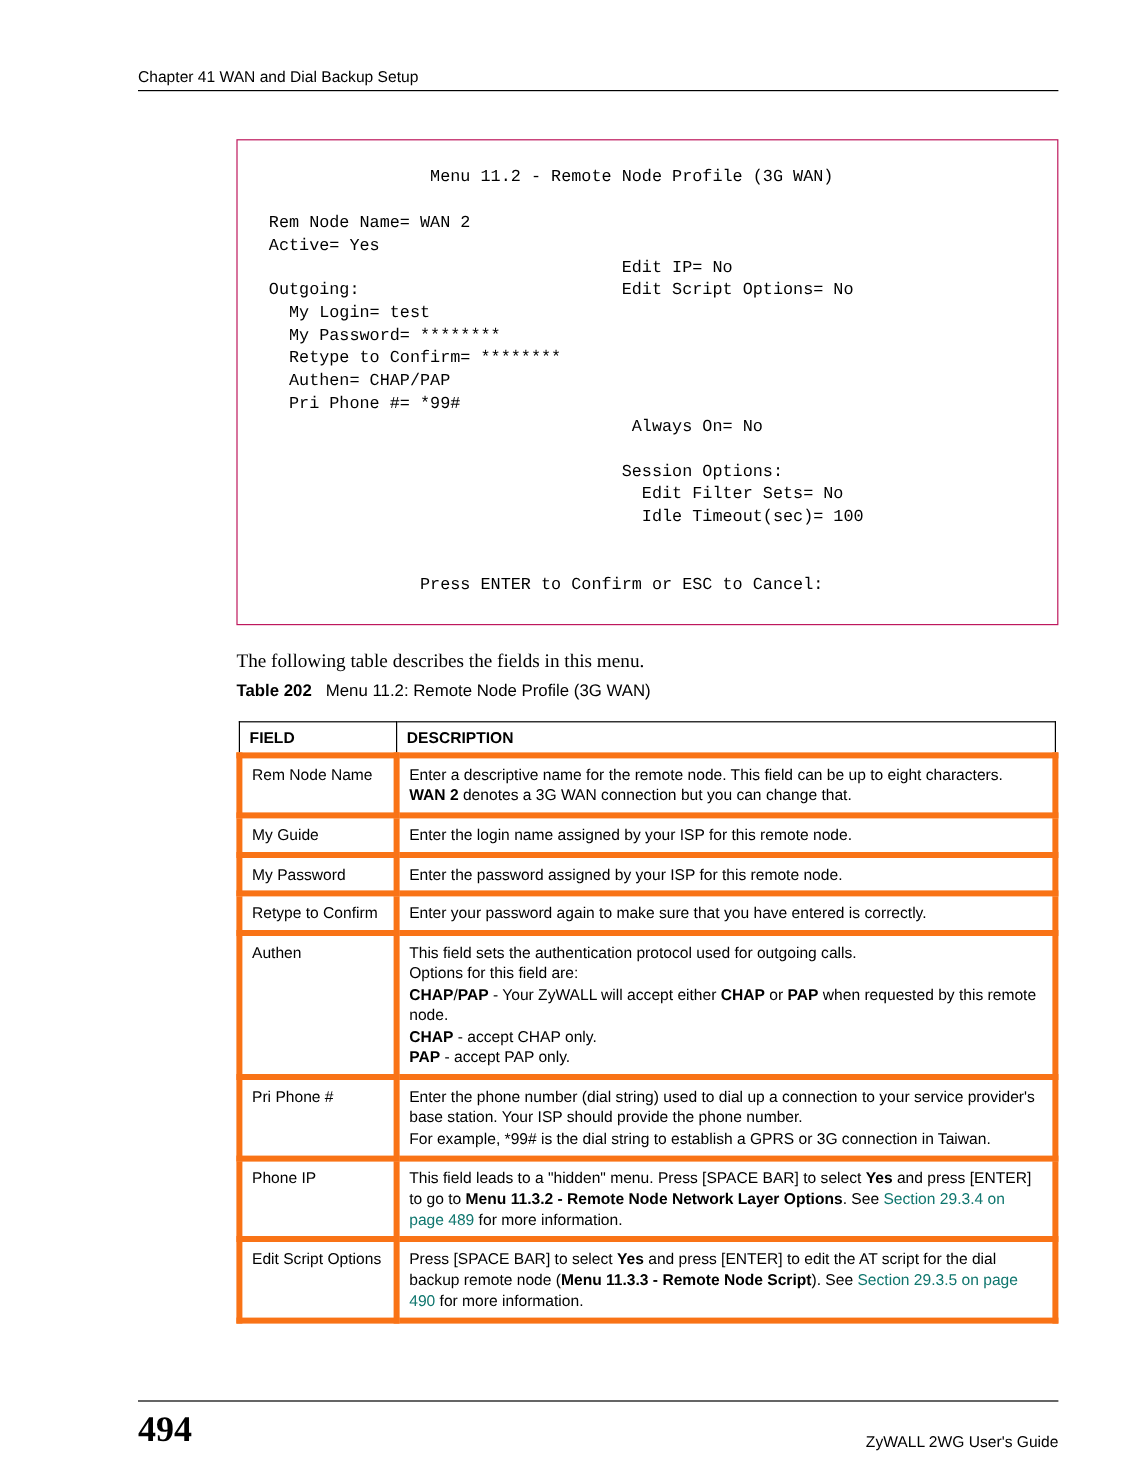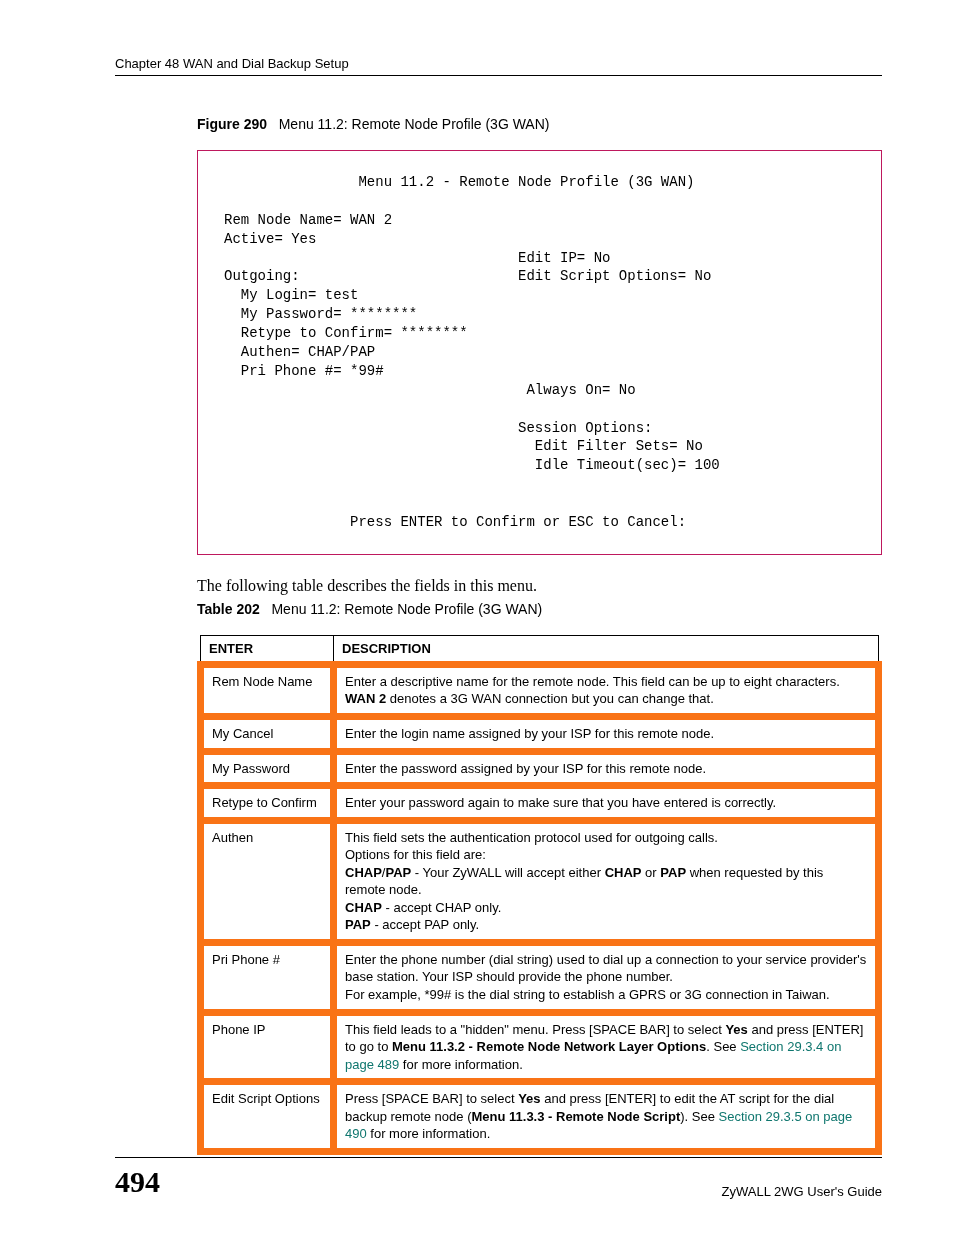--- a/index.html
+++ b/index.html
@@ -60,31 +60,31 @@
   }
   table.field-table th {
     text-align: left;
     font-weight: 700;
     padding: 5px 8px;
     border: 1px solid #000;
   }
   table.field-table td {
     vertical-align: top;
     padding: 5px 8px;
-    border: 7px solid #f97316;
+    border: 5px solid #f97316;
     line-height: 1.35;
   }
   table.field-table td.field {
     width: 110px;
   }
   .desc b { font-weight: 700; text-align: center; }
   .desc .link { color: #0f766e; }
   .footer {
     position: absolute;
-    bottom: 36px;
+    bottom: 26px;
     left: 115px;
     right: 72px;
   }
   .footer-hr {
     border: none;
     border-top: 1px solid #000;
     margin: 0 0 6px 0;
   }
   .footer-row {
     display: flex;
@@ -99,27 +99,24 @@
   }
   .guide-title {
     font-size: 13px;
     margin-top: 20px;
   }
 </style>
 </head>
 <body>
 
 <div class="page">
-  <div class="running-head">Chapter 48 WAN and Dial Backup Setup</div>
+  <div class="running-head">Chapter 41 WAN and Dial Backup Setup</div>
   <hr class="hr">
 
   <div class="content">
-    <div class="caption">
-      <b>Figure 290</b>&nbsp;&nbsp;&nbsp;<span>Menu 11.2: Remote Node Profile (3G WAN)</span>
-    </div>
 
     <div class="termbox">                Menu 11.2 - Remote Node Profile (3G WAN)
 
 Rem Node Name= WAN 2
 Active= Yes
                                    Edit IP= No
 Outgoing:                          Edit Script Options= No
   My Login= test
   My Password= ********
   Retype to Confirm= ********
@@ -136,31 +133,31 @@
 
     <div class="intro">The following table describes the fields in this menu.</div>
 
     <div class="caption">
       <b>Table 202</b>&nbsp;&nbsp;&nbsp;<span>Menu 11.2: Remote Node Profile (3G WAN)</span>
     </div>
 
     <table class="field-table">
       <thead>
         <tr>
-          <th>ENTER</th>
+          <th>FIELD</th>
           <th>DESCRIPTION</th>
         </tr>
       </thead>
       <tbody>
           <tr>
             <td class="field">Rem Node Name</td>
             <td class="desc">Enter a descriptive name for the remote node. This field can be up to eight characters. <b>WAN 2</b> denotes a 3G WAN connection but you can change that.</td>
           </tr>
           <tr>
-            <td class="field">My Cancel</td>
+            <td class="field">My Guide</td>
             <td class="desc">Enter the login name assigned by your ISP for this remote node.</td>
           </tr>
           <tr>
             <td class="field">My Password</td>
             <td class="desc">Enter the password assigned by your ISP for this remote node.</td>
           </tr>
           <tr>
             <td class="field">Retype to Confirm</td>
             <td class="desc">Enter your password again to make sure that you have entered is correctly.</td>
           </tr>

